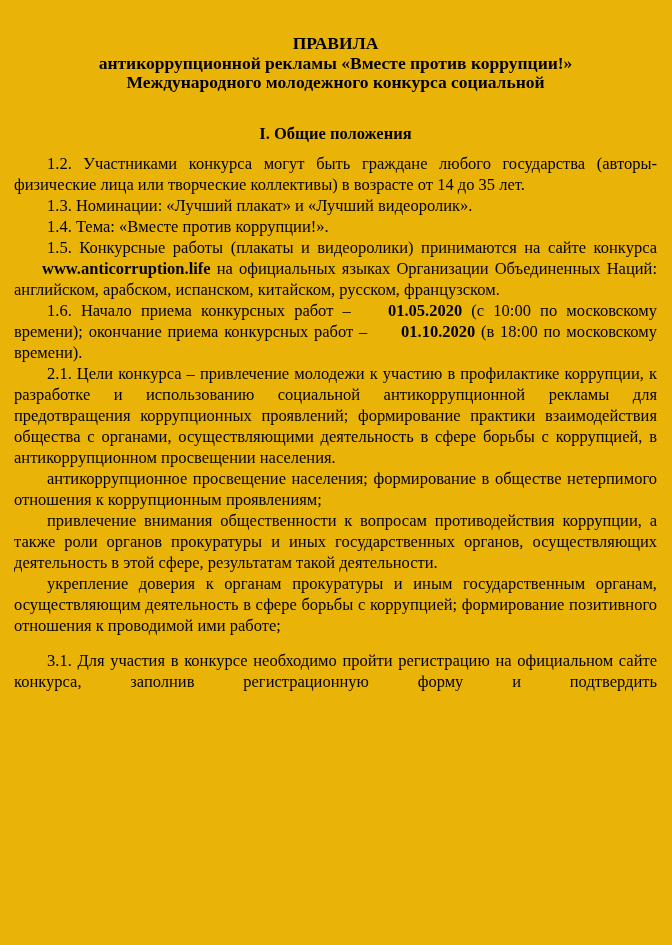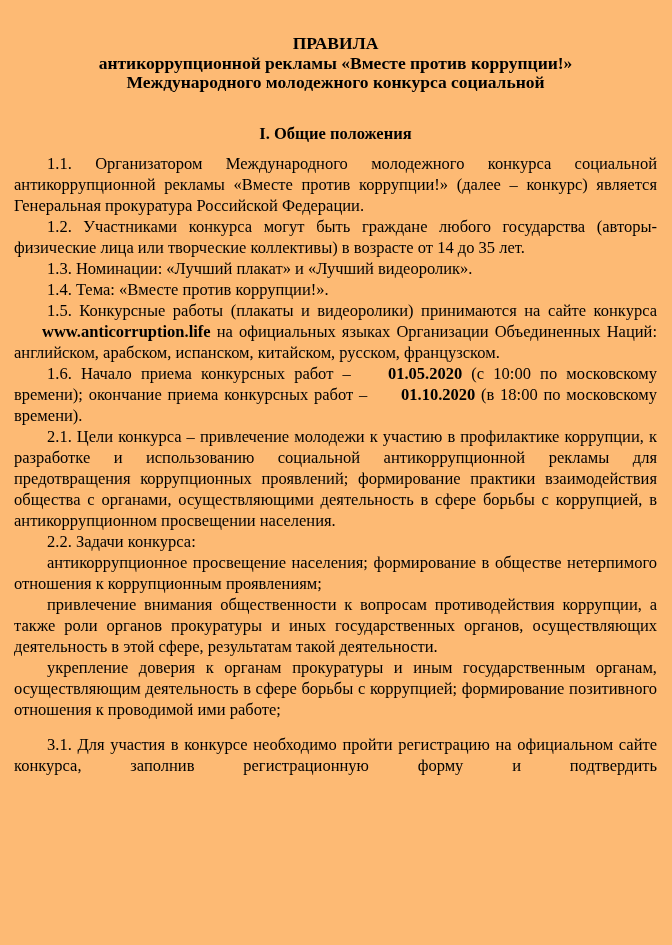--- a/index.html
+++ b/index.html
@@ -5,21 +5,21 @@
   html, body {
     margin: 0;
     padding: 0;
     background: #ffffff;
   }
   .page {
     position: relative;
     width: 672px;
     height: 945px;
     box-sizing: border-box;
-    background: #fdba74;
+    background: #eab308;
     color: #000000;
     font-family: "Liberation Serif", serif;
     font-size: 16.5px;
     line-height: 21px;
     padding: 34px 15px 0 14px;
     overflow: hidden;
   }
   .title-block {
     text-align: center;
     font-weight: bold;
@@ -51,28 +51,26 @@
 <div class="page">
   <div id="doc">
       <div class="title-block">
         <div>ПРАВИЛА</div>
         <div>антикоррупционной рекламы «Вместе против коррупции!»</div>
         <div>Международного молодежного конкурса социальной</div>
       </div>
       <div class="heading">
         <div>I. Общие положения</div>
       </div>
-      <p class="para"><span>1.1. Организатором Международного молодежного конкурса социальной антикоррупционной рекламы «Вместе против коррупции!» (далее – конкурс) является Генеральная прокуратура Российской Федерации.</span></p>
       <p class="para"><span>1.2. Участниками конкурса могут быть граждане любого государства (авторы-физические лица или творческие коллективы) в возрасте от 14 до 35 лет.</span></p>
       <p class="para"><span>1.3. Номинации: «Лучший плакат» и «Лучший видеоролик».</span></p>
       <p class="para"><span>1.4. Тема: «Вместе против коррупции!».</span></p>
       <p class="para"><span>1.5. Конкурсные работы (плакаты и видеоролики) принимаются на сайте конкурса </span><span class="b">www.anticorruption.life</span><span> на официальных языках Организации Объединенных Наций: английском, арабском, испанском, китайском, русском, французском.</span></p>
       <p class="para"><span>1.6. Начало приема конкурсных работ – </span><span class="b">01.05.2020</span><span> (с 10:00 по московскому времени); окончание приема конкурсных работ – </span><span class="b">01.10.2020</span><span> (в 18:00 по московскому времени).</span></p>
       <p class="para"><span>2.1. Цели конкурса – привлечение молодежи к участию в профилактике коррупции, к разработке и использованию социальной антикоррупционной рекламы для предотвращения коррупционных проявлений; формирование практики взаимодействия общества с органами, осуществляющими деятельность в сфере борьбы с коррупцией, в антикоррупционном просвещении населения.</span></p>
-      <p class="para"><span>2.2. Задачи конкурса:</span></p>
       <p class="para"><span>антикоррупционное просвещение населения; формирование в обществе нетерпимого отношения к коррупционным проявлениям;</span></p>
       <p class="para"><span>привлечение внимания общественности к вопросам противодействия коррупции, а также роли органов прокуратуры и иных государственных органов, осуществляющих деятельность в этой сфере, результатам такой деятельности.</span></p>
       <p class="para"><span>укрепление доверия к органам прокуратуры и иным государственным органам, осуществляющим деятельность в сфере борьбы с коррупцией; формирование позитивного отношения к проводимой ими работе;</span></p>
       <div class="heading">
       </div>
       <p class="para justify-last"><span>3.1. Для участия в конкурсе необходимо пройти регистрацию на официальном сайте конкурса, заполнив регистрационную форму и подтвердить</span></p>
     </div>
 </div>
 
 </body></html>

